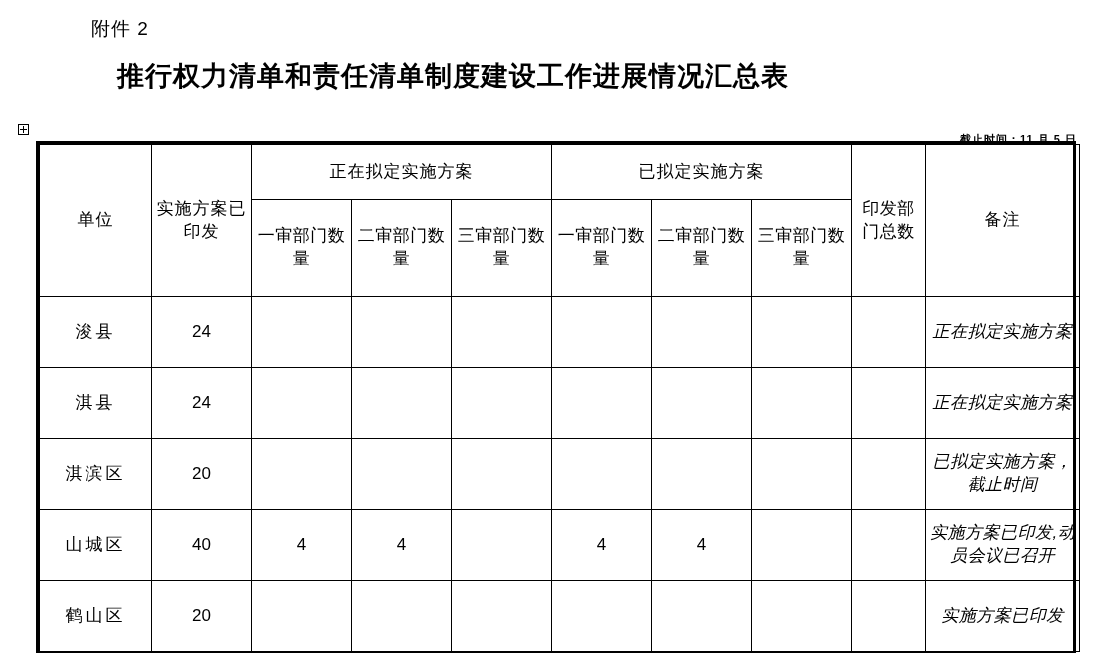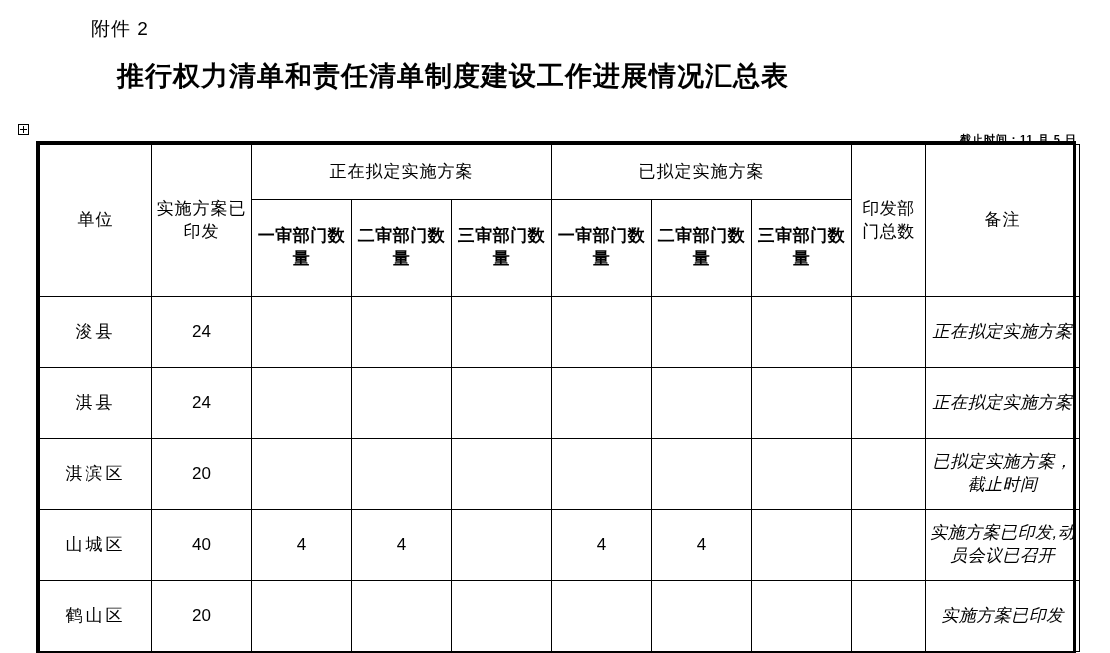--- a/index.html
+++ b/index.html
@@ -107,21 +107,20 @@
     line-height: 1.35;
   }
   table.grid td.tall {
     height: 66px;
   }
   table.grid td.hdr-top {
     height: 50px;
   }
   table.grid td.hdr-sub {
     height: 92px;
-    font-weight: bold;
   }
   td.unit-name {
     font-size: 18px;
     letter-spacing: 3px;
   }
   td.note {
     font-size: 14px;
     letter-spacing: 0.5px;
     line-height: 1.45;
     padding: 2px 8px;

